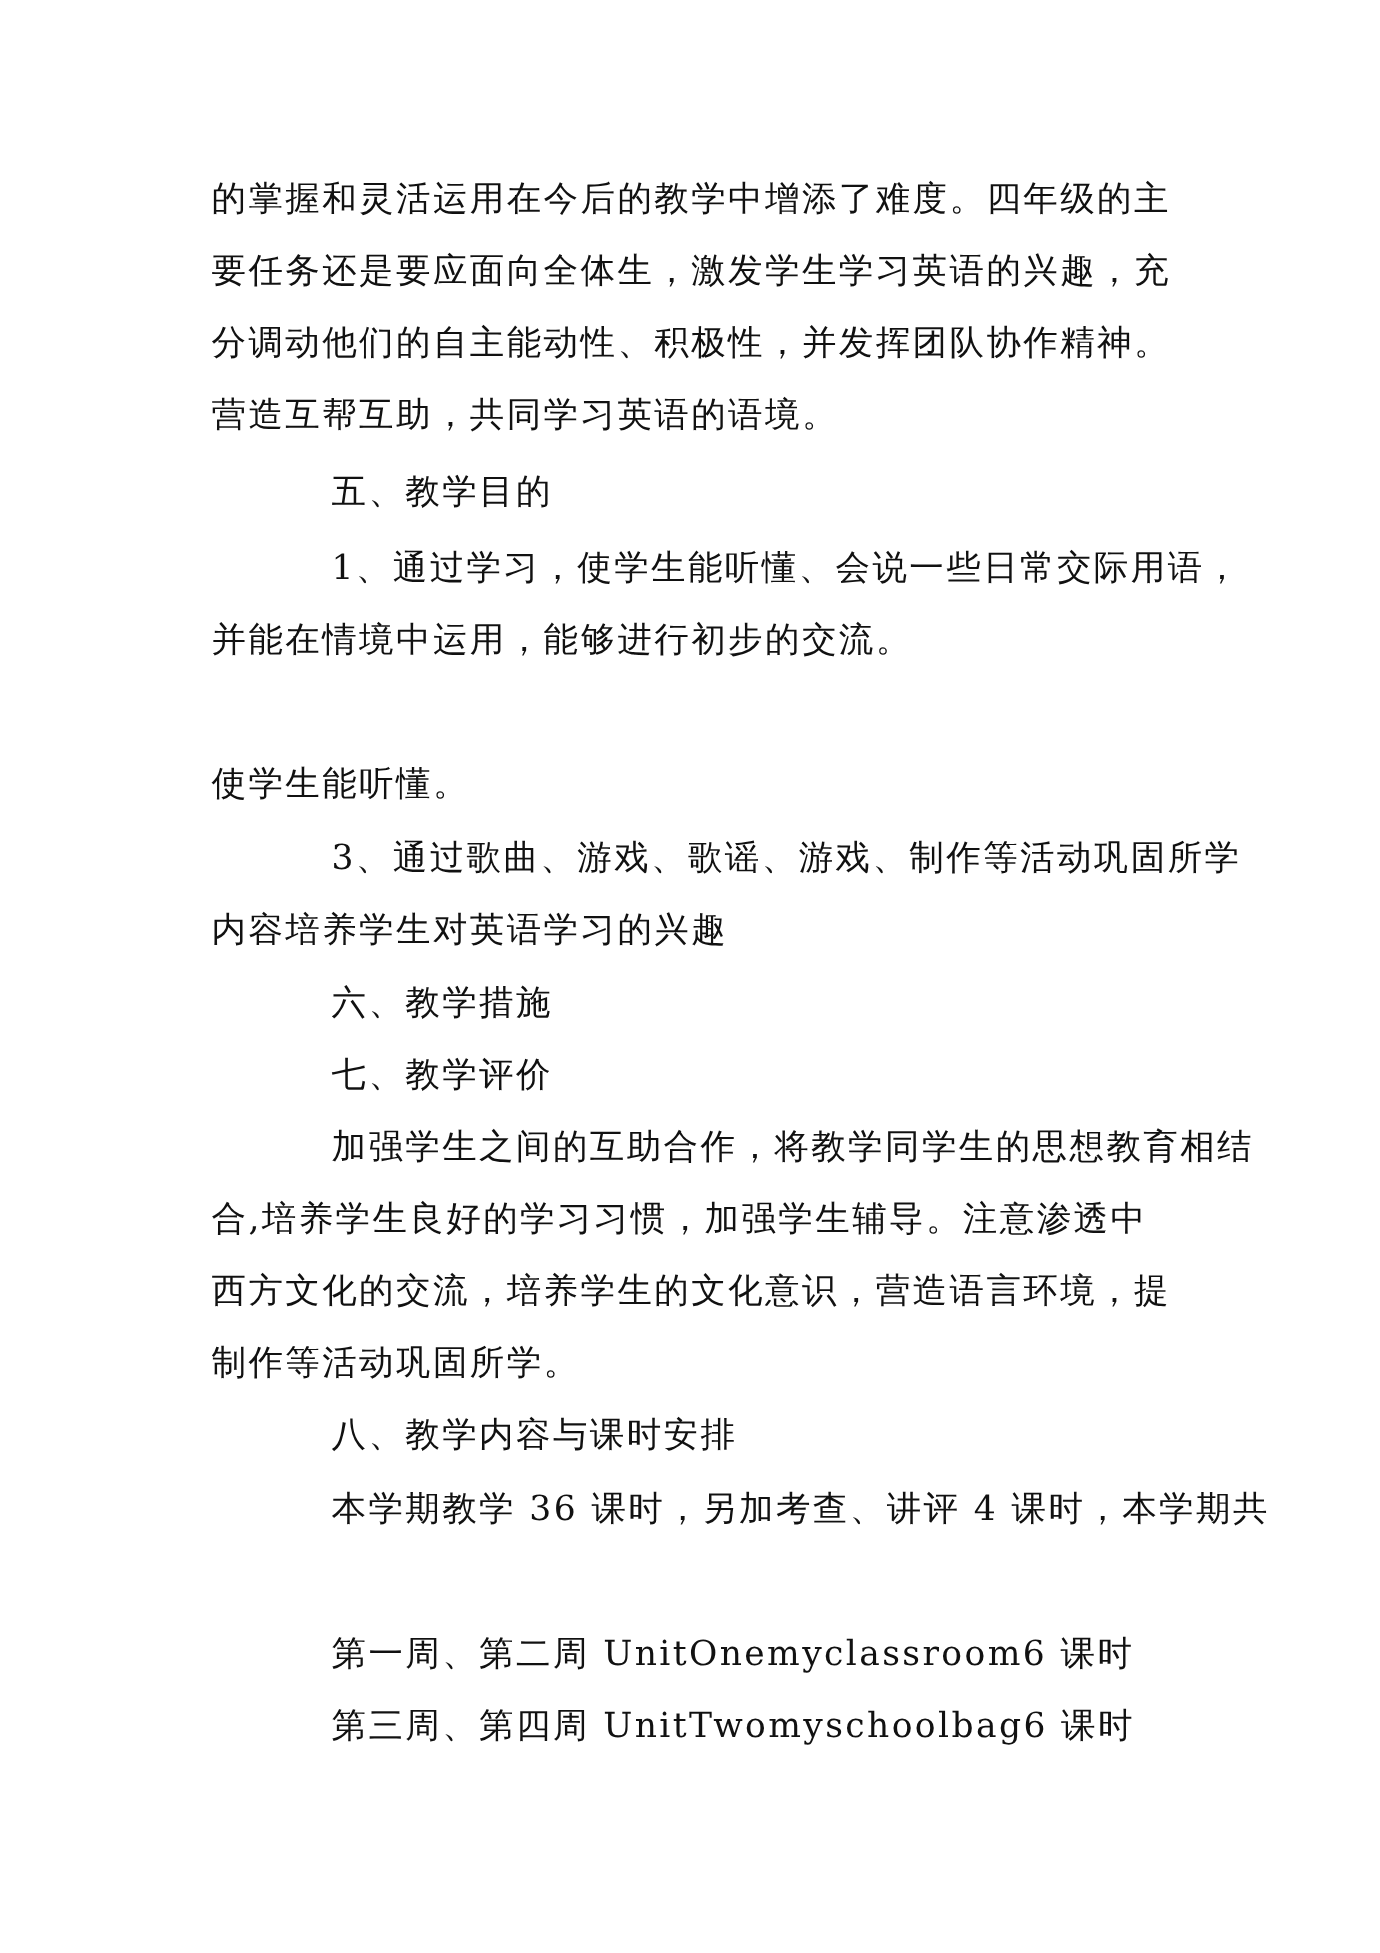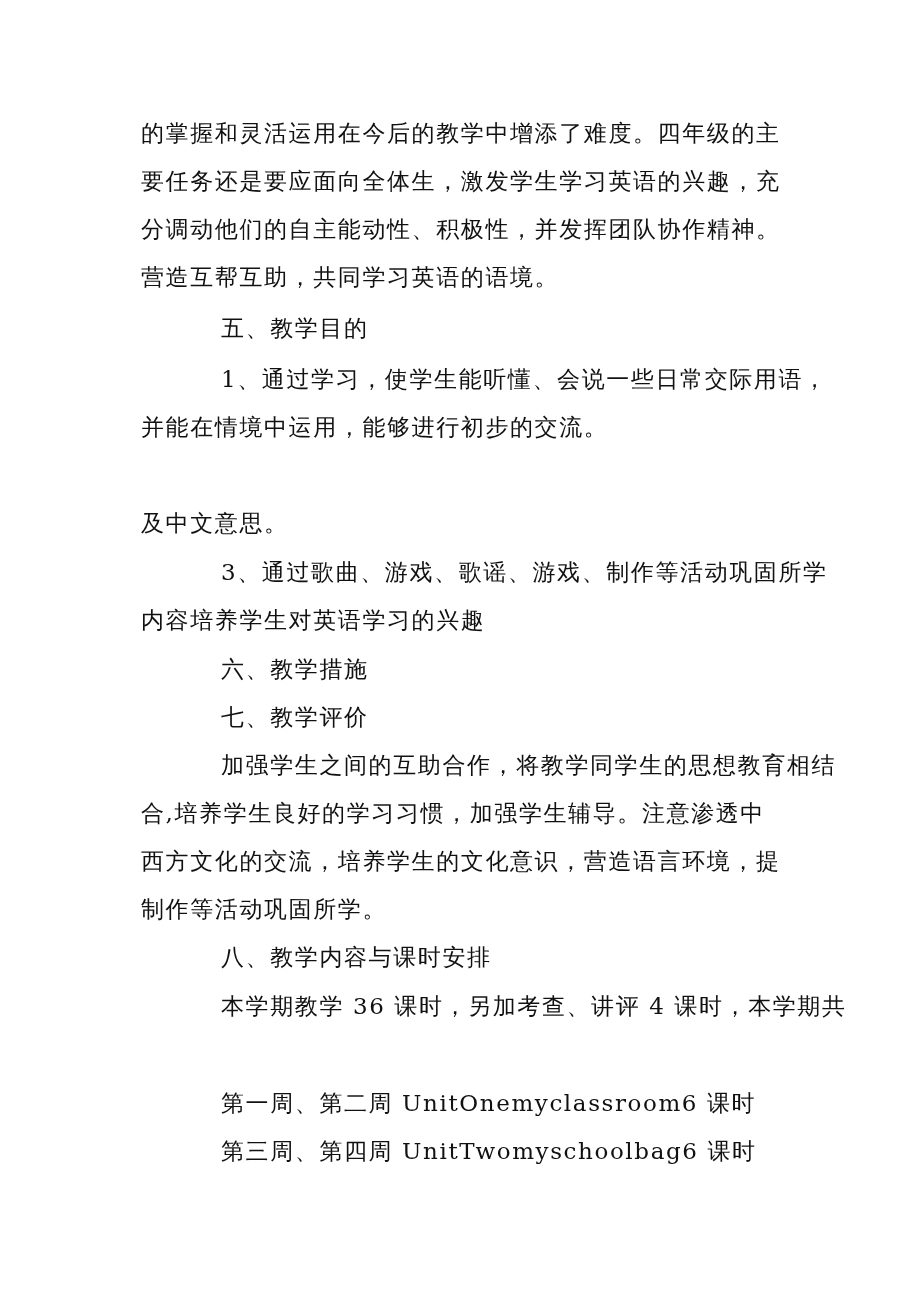--- a/index.html
+++ b/index.html
@@ -37,21 +37,21 @@
 <body>
 
 <div class="page">
   <div class="line" style="top:118px">的掌握和灵活运用在今后的教学中增添了难度。四年级的主</div>
   <div class="line" style="top:214px">分调动他们的自主能动性、积极性，并发挥团队协作精神。</div>
   <div class="line" style="top:166px">要任务还是要应面向全体生，激发学生学习英语的兴趣，充</div>
   <div class="line" style="top:262px">营造互帮互助，共同学习英语的语境。</div>
   <div class="line indent" style="top:313px">五、教学目的</div>
   <div class="line indent" style="top:364px">1、通过学习，使学生能听懂、会说一些日常交际用语，</div>
   <div class="line" style="top:412px">并能在情境中运用，能够进行初步的交流。</div>
-  <div class="line" style="top:508px">及中文意思。</div>
+  <div class="line" style="top:508px">使学生能听懂。</div>
   <div class="line indent" style="top:557px">3、通过歌曲、游戏、歌谣、游戏、制作等活动巩固所学</div>
   <div class="line" style="top:605px">内容培养学生对英语学习的兴趣</div>
   <div class="line indent" style="top:654px">六、教学措施</div>
   <div class="line indent" style="top:702px">七、教学评价</div>
   <div class="line indent" style="top:750px">加强学生之间的互助合作，将教学同学生的思想教育相结</div>
   <div class="line" style="top:846px">西方文化的交流，培养学生的文化意识，营造语言环境，提</div>
   <div class="line" style="top:798px">合,培养学生良好的学习习惯，加强学生辅导。注意渗透中</div>
   <div class="line" style="top:894px">制作等活动巩固所学。</div>
   <div class="line indent" style="top:942px">八、教学内容与课时安排</div>
   <div class="line indent" style="top:991px">本学期教学 36 课时，另加考查、讲评 4 课时，本学期共</div>

